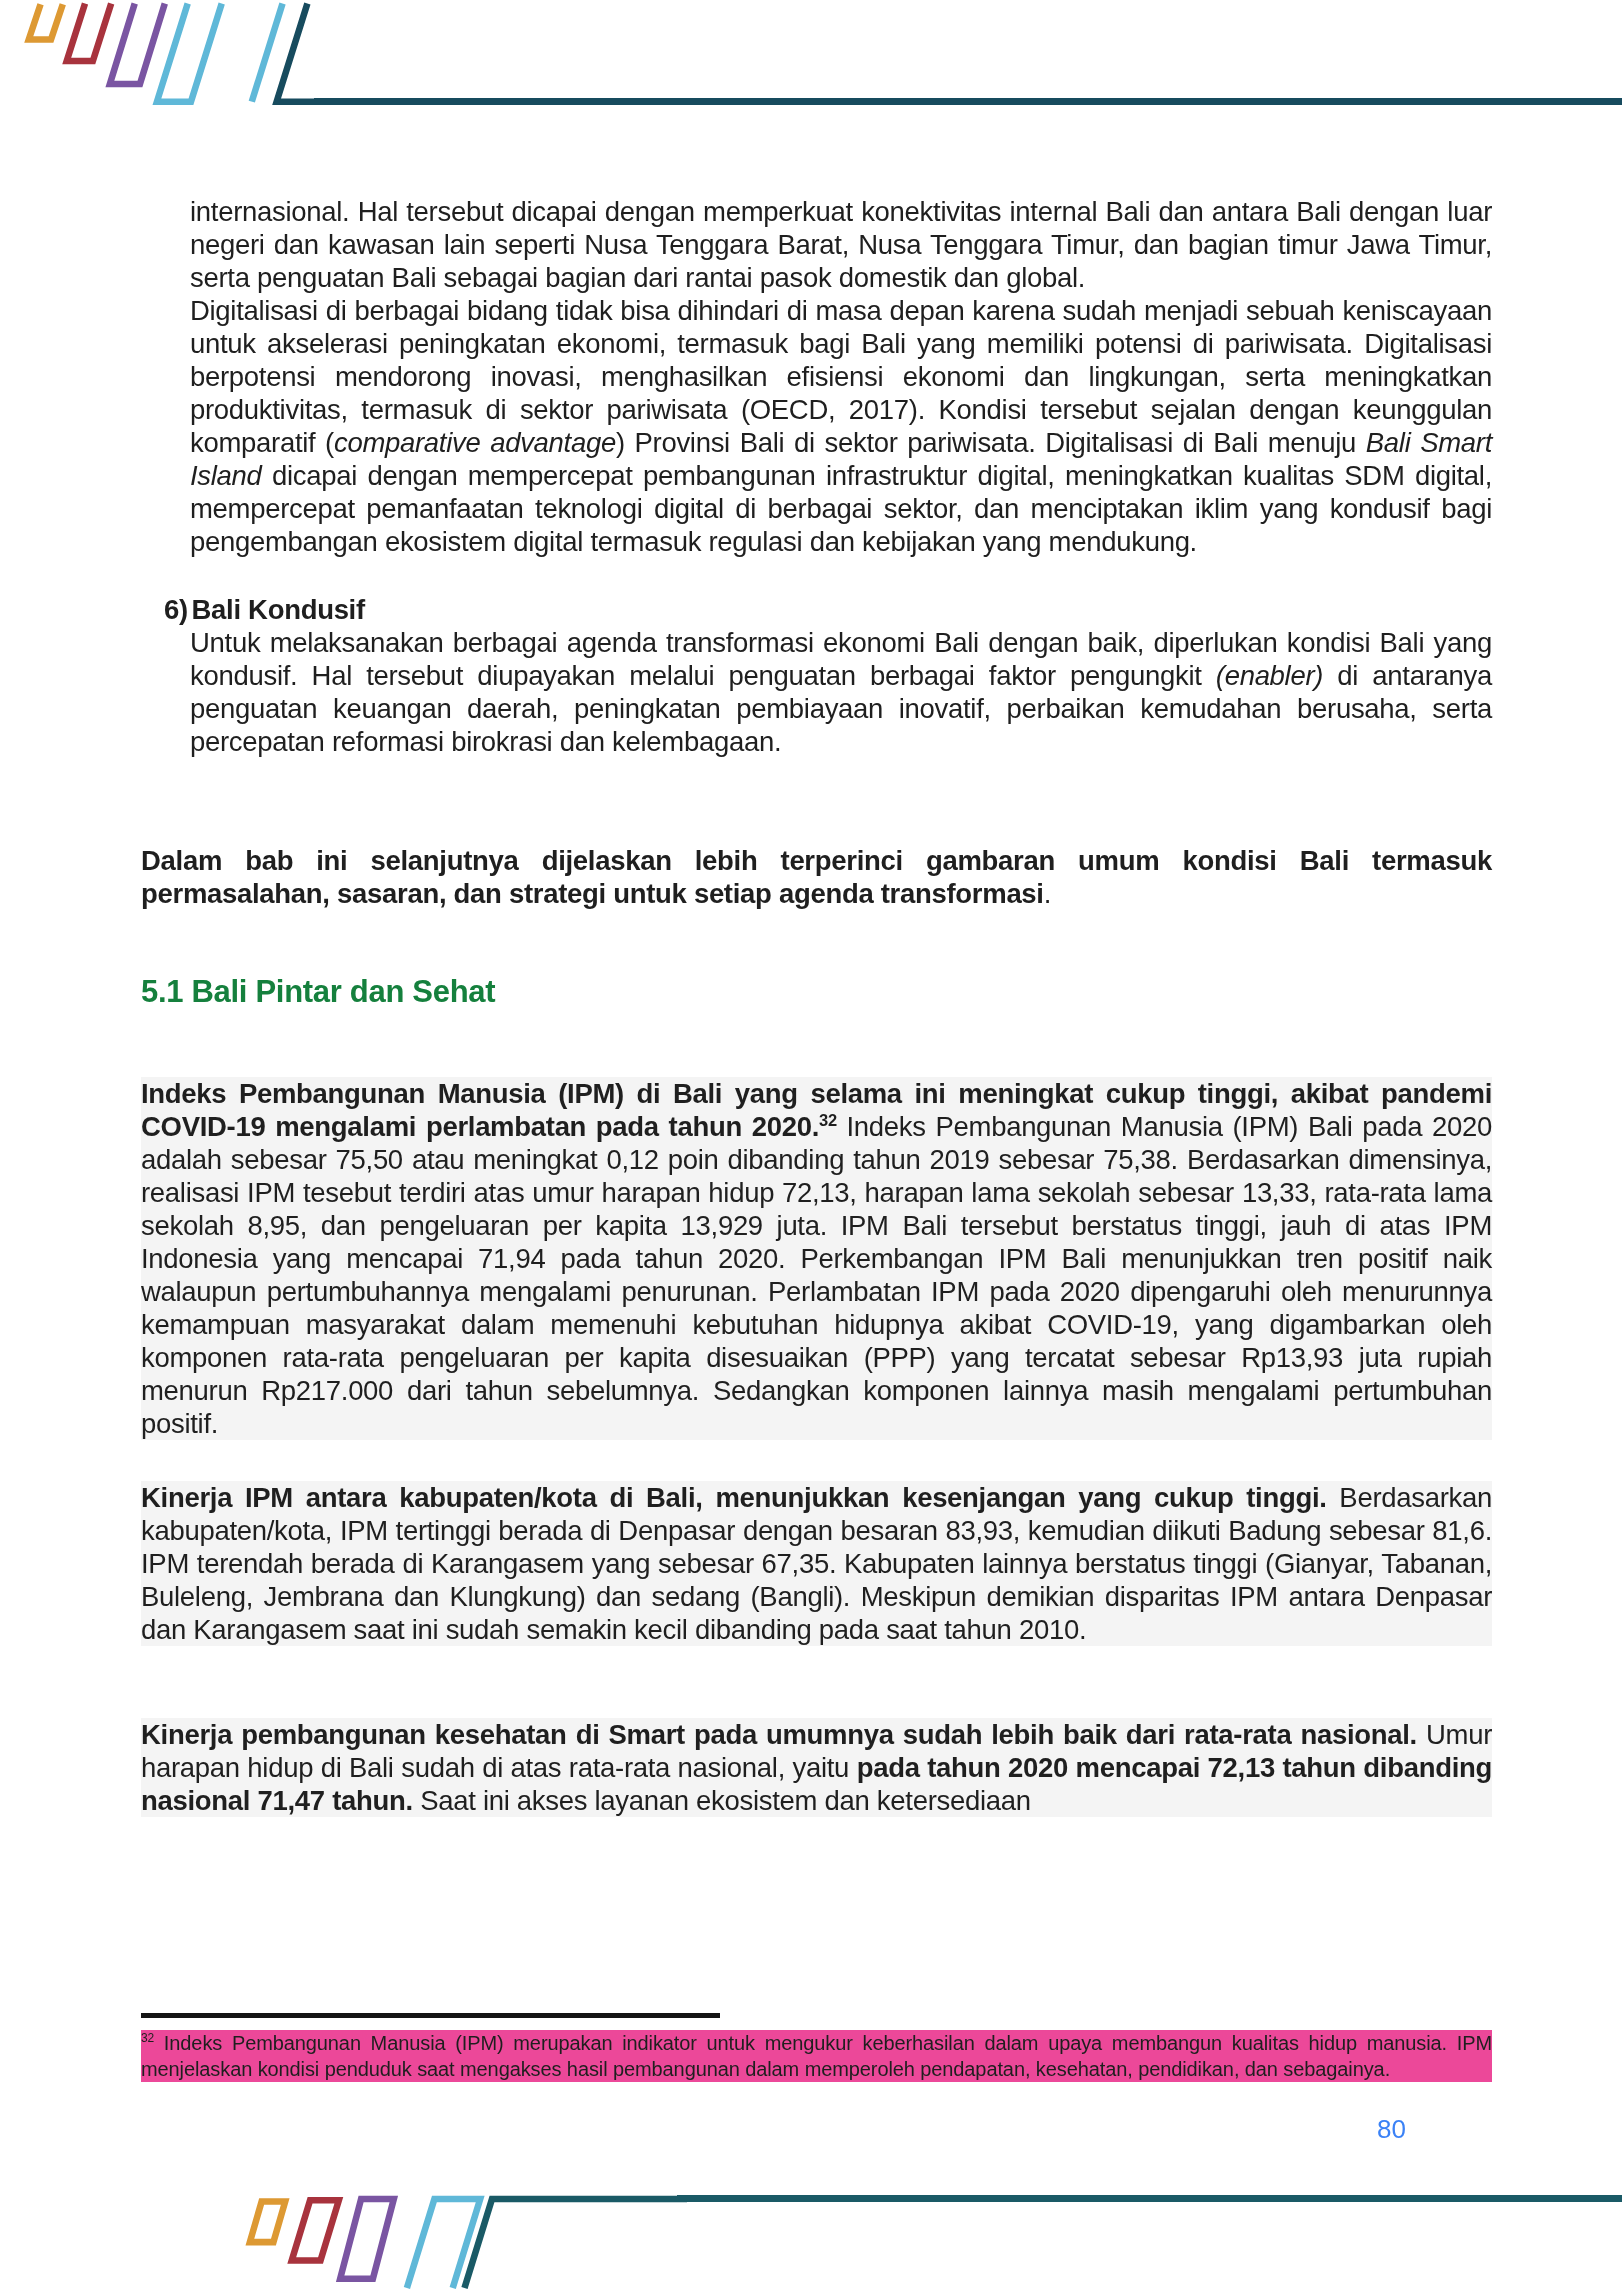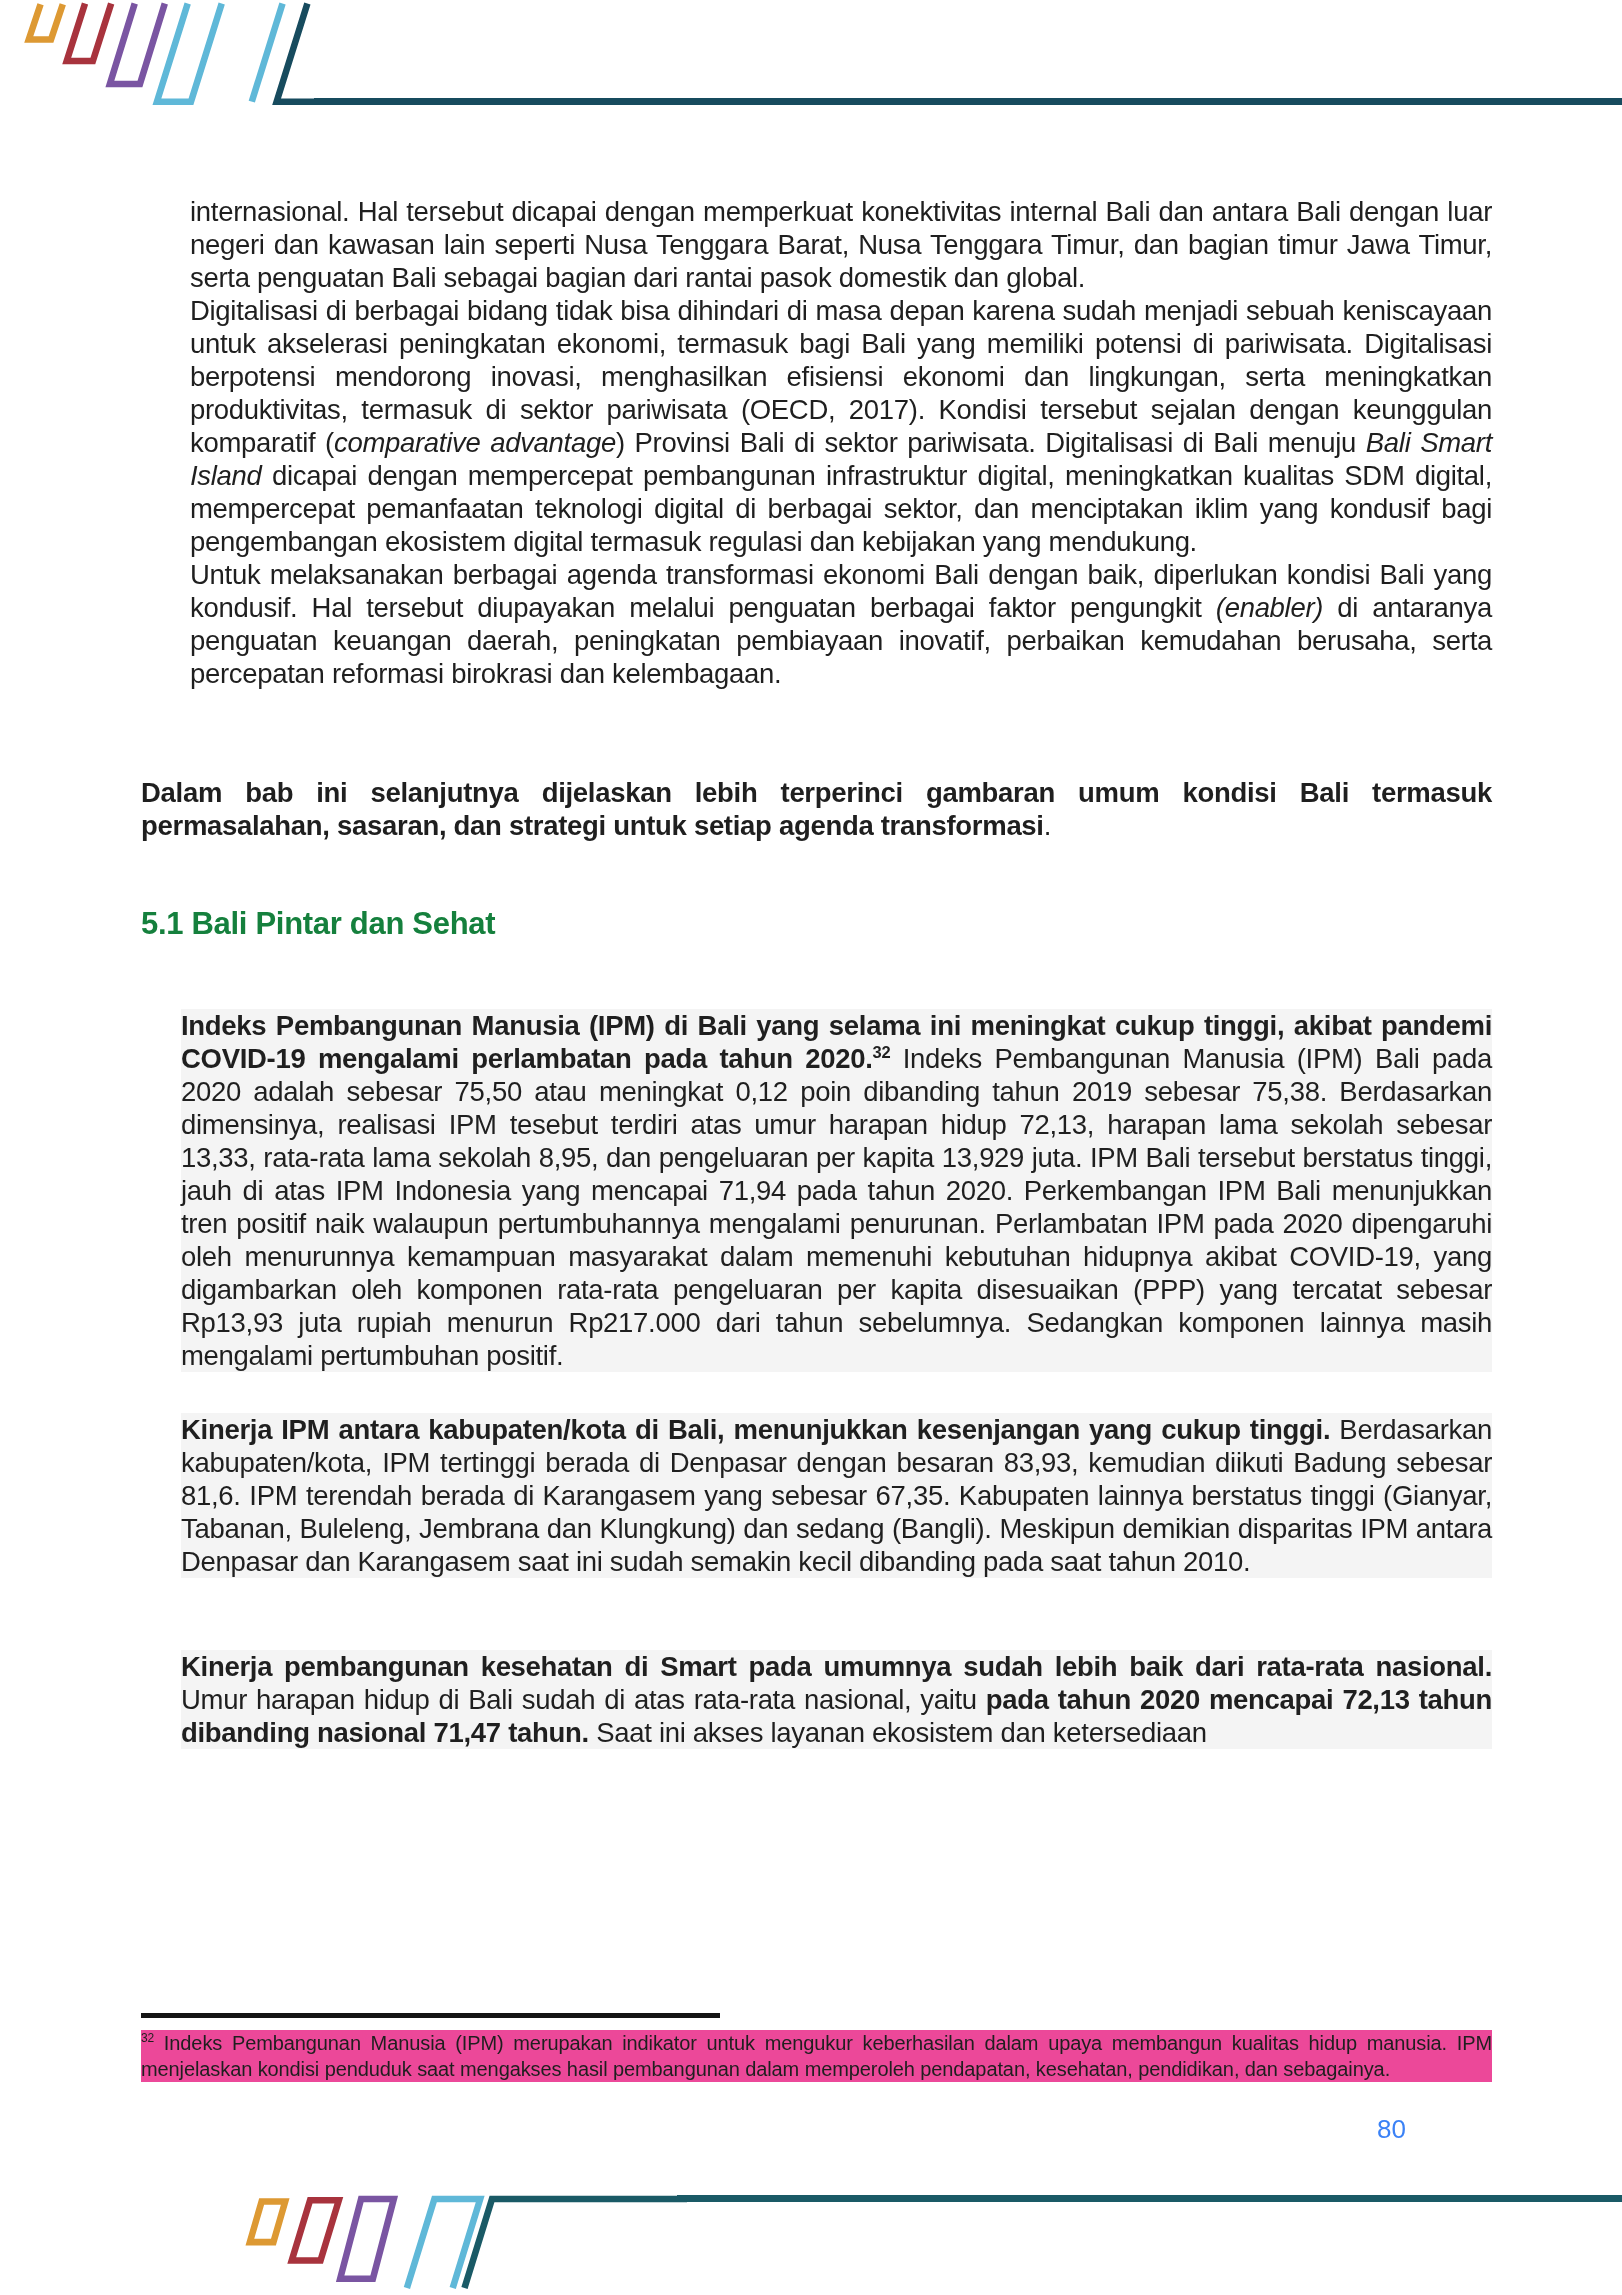--- a/index.html
+++ b/index.html
@@ -44,21 +44,21 @@
   .section-title{
     margin-top:63px;
     font-size:31px; line-height:37px;
     font-weight:bold;
     color:#15803d;
     letter-spacing:-0.3px;
   }
   .p-lead{margin-top:67px;}
   .p-follow{margin-top:41px;}
   .p-follow2{margin-top:72px;}
-  .hl{background:#f4f4f4;margin-left:40px;}
+  .hl{background:#f4f4f4;}
   .b{font-weight:bold;}
   .i{font-style:italic;}
   .sup{font-size:0.60em; vertical-align:super; line-height:0;}
   
   .footnote{
     position:absolute;
     left:141px; top:2013px; width:1351px;
     font-size:20px; line-height:26px;
     letter-spacing:-0.1px;
   }
@@ -88,20 +88,23 @@
     <path d="M 470 5 L 423 155 L 500 155" fill="none" stroke="#174b5e" stroke-width="10"></path>
   </svg>
   <div class="top-rule"></div>
 
   <main class="content">
 
     <p class="indent"><span>internasional. Hal tersebut dicapai dengan memperkuat konektivitas internal Bali dan antara Bali dengan luar negeri dan kawasan lain seperti Nusa Tenggara Barat, Nusa Tenggara Timur, dan bagian timur Jawa Timur, serta penguatan Bali sebagai bagian dari rantai pasok domestik dan global.</span></p>
 
     <p class="indent"><span>Digitalisasi di berbagai bidang tidak bisa dihindari di masa depan karena sudah menjadi sebuah keniscayaan untuk akselerasi peningkatan ekonomi, termasuk bagi Bali yang memiliki potensi di pariwisata. Digitalisasi berpotensi mendorong inovasi, menghasilkan efisiensi ekonomi dan lingkungan, serta meningkatkan produktivitas, termasuk di sektor pariwisata (OECD, 2017). Kondisi tersebut sejalan dengan keunggulan komparatif (</span><span class="i">comparative advantage</span><span>) Provinsi Bali di sektor pariwisata. Digitalisasi di Bali menuju </span><span class="i">Bali Smart Island</span><span> dicapai dengan mempercepat pembangunan infrastruktur digital, meningkatkan kualitas SDM digital, mempercepat pemanfaatan teknologi digital di berbagai sektor, dan menciptakan iklim yang kondusif bagi pengembangan ekosistem digital termasuk regulasi dan kebijakan yang mendukung.</span></p>
 
+    <div class="li-head">
+      <span class="num">6)</span><span class="title">Bali Kondusif</span>
+    </div>
     <p class="indent"><span>Untuk melaksanakan berbagai agenda transformasi ekonomi Bali dengan baik, diperlukan kondisi Bali yang kondusif. Hal tersebut diupayakan melalui penguatan berbagai faktor pengungkit </span><span class="i">(enabler)</span><span> di antaranya penguatan keuangan daerah, peningkatan pembiayaan inovatif, perbaikan kemudahan berusaha, serta percepatan reformasi birokrasi dan kelembagaan.</span></p>
 
     <p class="gap-top"><span class="b">Dalam bab ini selanjutnya dijelaskan lebih terperinci gambaran umum kondisi Bali termasuk permasalahan, sasaran, dan strategi untuk setiap agenda transformasi</span><span>.</span></p>
 
     <h2 class="section-title" style="margin-bottom:0;">5.1 Bali Pintar dan Sehat</h2>
 
     <p class="p-lead hl"><span class="b">Indeks Pembangunan Manusia (IPM) di Bali yang selama ini meningkat cukup tinggi, akibat pandemi COVID-19 mengalami perlambatan pada tahun 2020.</span><span class="b sup">32</span><span> Indeks Pembangunan Manusia (IPM) Bali pada 2020 adalah sebesar 75,50 atau meningkat 0,12 poin dibanding tahun 2019 sebesar 75,38. Berdasarkan dimensinya, realisasi IPM tesebut terdiri atas umur harapan hidup 72,13, harapan lama sekolah sebesar 13,33, rata-rata lama sekolah 8,95, dan pengeluaran per kapita 13,929 juta. IPM Bali tersebut berstatus tinggi, jauh di atas IPM Indonesia yang mencapai 71,94 pada tahun 2020. Perkembangan IPM Bali menunjukkan tren positif naik walaupun pertumbuhannya mengalami penurunan. Perlambatan IPM pada 2020 dipengaruhi oleh menurunnya kemampuan masyarakat dalam memenuhi kebutuhan hidupnya akibat COVID-19, yang digambarkan oleh komponen rata-rata pengeluaran per kapita disesuaikan (PPP) yang tercatat sebesar Rp13,93 juta rupiah menurun Rp217.000 dari tahun sebelumnya. Sedangkan komponen lainnya masih mengalami pertumbuhan positif.</span></p>
 
     <p class="p-follow hl"><span class="b">Kinerja IPM antara kabupaten/kota di Bali, menunjukkan kesenjangan yang cukup tinggi.</span><span> Berdasarkan kabupaten/kota, IPM tertinggi berada di Denpasar dengan besaran 83,93, kemudian diikuti Badung sebesar 81,6. IPM terendah berada di Karangasem yang sebesar 67,35. Kabupaten lainnya berstatus tinggi (Gianyar, Tabanan, Buleleng, Jembrana dan Klungkung) dan sedang (Bangli). Meskipun demikian disparitas IPM antara Denpasar dan Karangasem saat ini sudah semakin kecil dibanding pada saat tahun 2010.</span></p>
 

